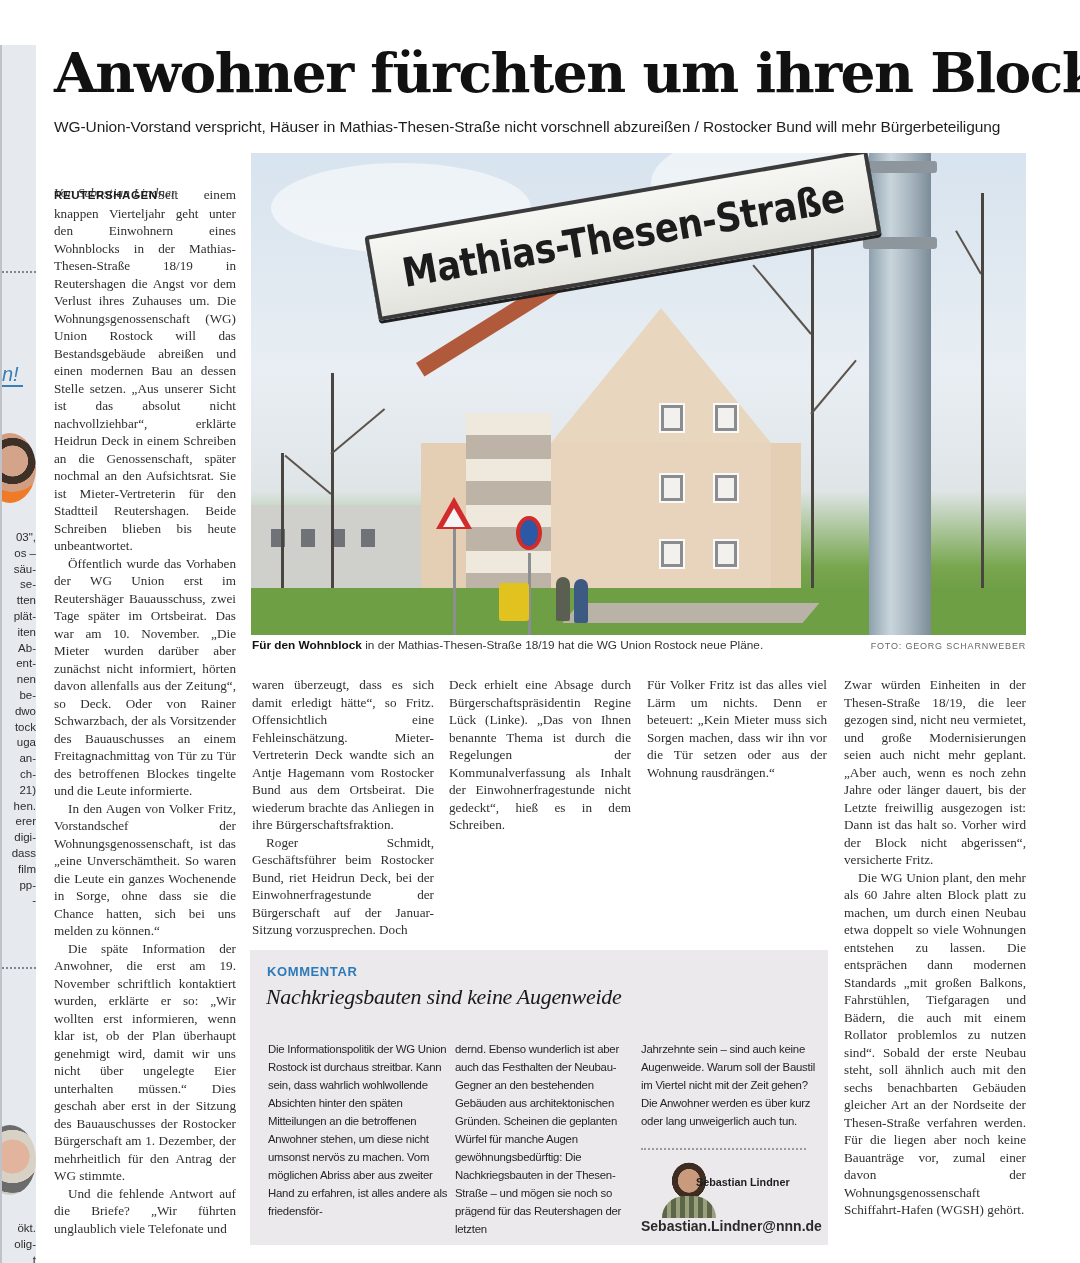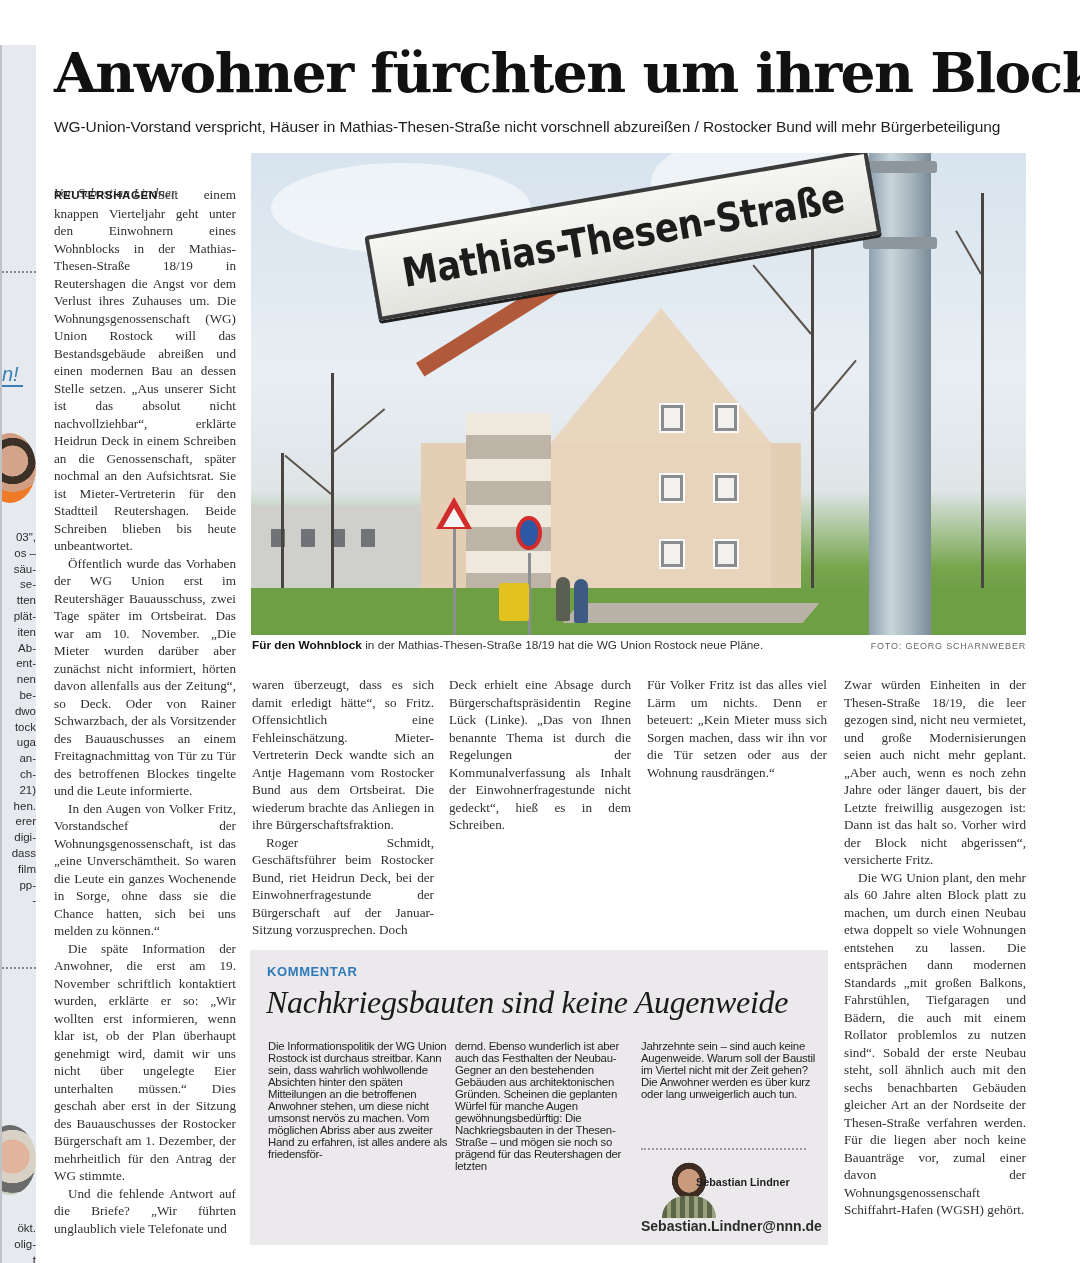--- a/index.html
+++ b/index.html
@@ -57,22 +57,22 @@
   .photo .yellow-bin { position: absolute; left: 248px; top: 430px; width: 30px; height: 38px; background: #e2c21f; border-radius: 3px; }
   .photo .person { position: absolute; width: 14px; height: 44px; border-radius: 7px 7px 2px 2px; }
 
   .caption { position: absolute; left: 252px; top: 638px; width: 774px; font-family: "Liberation Sans", sans-serif; font-size: 11.8px; color: #333; white-space: nowrap; }
   .caption b { color: #111; }
   .photo-credit { position: absolute; right: 54px; top: 641px; font-family: "Liberation Sans", sans-serif; font-size: 9px; letter-spacing: 0.8px; color: #666; }
 
   
   .comment-box { position: absolute; left: 250px; top: 950px; width: 578px; height: 295px; background: #ece9ec; }
   .comment-kicker { position: absolute; left: 17px; top: 14px; font-family: "Liberation Sans", sans-serif; font-weight: bold; font-size: 13px; letter-spacing: 0.6px; color: #2c7ab8; }
-  .comment-title { position: absolute; left: 16px; top: 34px; font-family: "Liberation Serif", serif; font-style: italic; font-size: 32px; color: #1a1a1a; white-space: nowrap; letter-spacing: -0.3px; }
-  .comment-col { position: absolute; top: 90px; width: 182px; font-family: "Liberation Sans", sans-serif; font-size: 11.4px; line-height: 12px; color: #262626; letter-spacing: -0.25px; }
+  .comment-title { position: absolute; left: 16px; top: 34px; font-family: "Liberation Serif", serif; font-style: italic; font-size: 22px; color: #1a1a1a; white-space: nowrap; letter-spacing: -0.3px; }
+  .comment-col { position: absolute; top: 90px; width: 182px; font-family: "Liberation Sans", sans-serif; font-size: 11.4px; line-height: 18px; color: #262626; letter-spacing: -0.25px; }
   .cc1 { left: 18px; } .cc2 { left: 205px; } .cc3 { left: 391px; }
   .comment-sep { position: absolute; left: 391px; top: 198px; width: 165px; border-top: 2px dotted #9a9a9a; }
   .author-photo { position: absolute; left: 404px; top: 208px; width: 70px; height: 60px; background: radial-gradient(ellipse at 50% 38%, #c99a7c 0 22%, #3c2c22 23% 34%, #ece9ec 35% 100%); border-radius: 2px; overflow: hidden; }
   .author-photo::after { content: ""; position: absolute; left: 8px; bottom: 0; width: 54px; height: 22px; border-radius: 26px 26px 0 0; background: repeating-linear-gradient(90deg, #5c6648 0 5px, #9aa07c 5px 9px); }
   .author-name { position: absolute; left: 446px; top: 226px; font-family: "Liberation Sans", sans-serif; font-weight: bold; font-size: 10.8px; color: #1e1e1e; }
   .author-email { position: absolute; left: 391px; top: 268px; font-family: "Liberation Sans", sans-serif; font-weight: bold; font-size: 14px; color: #2a2a2a; }
 </style>
 </head>
 <body>
 

